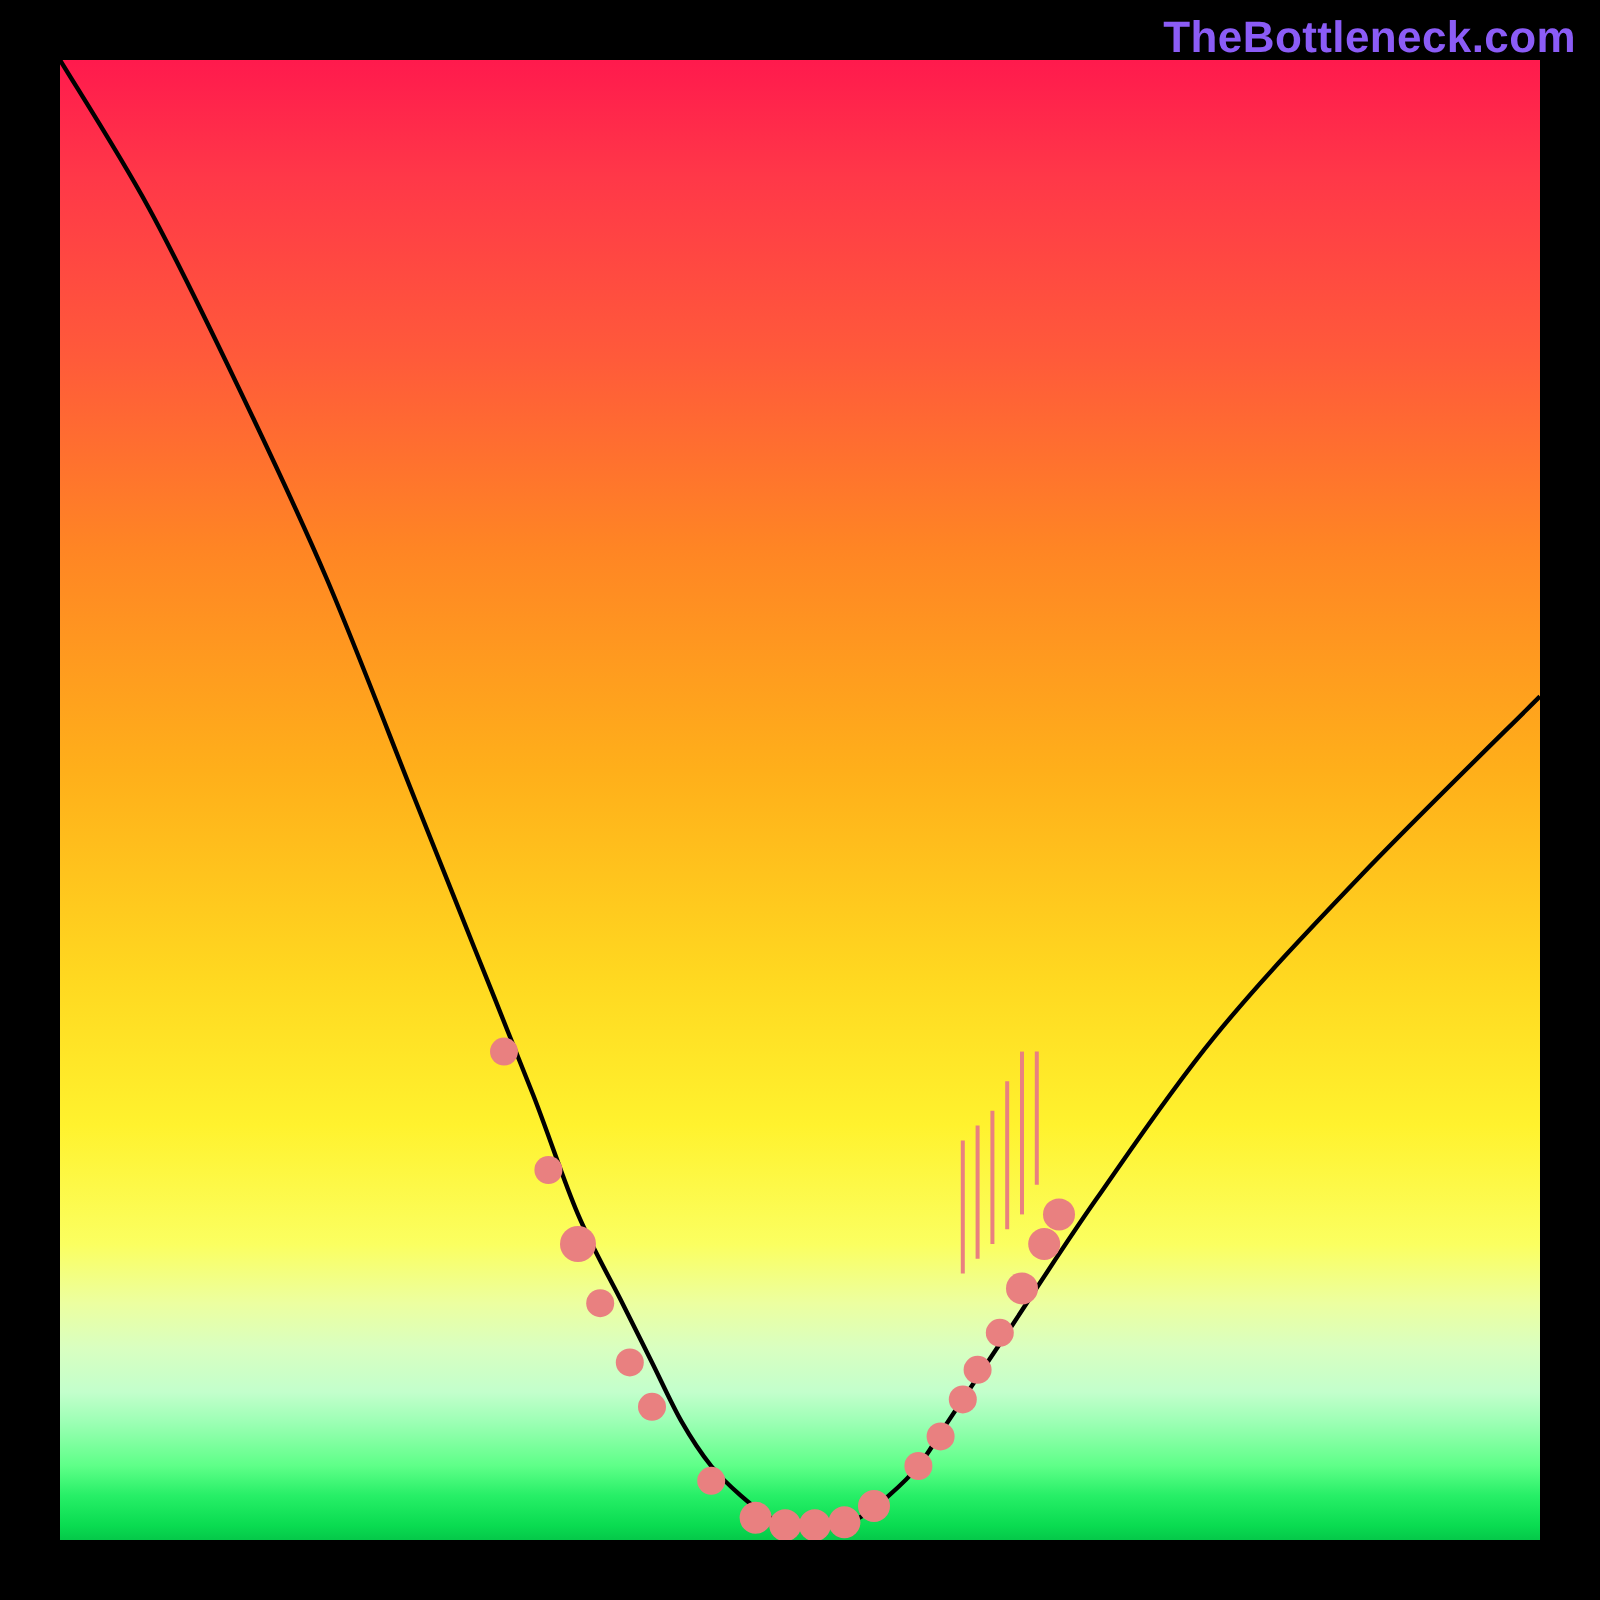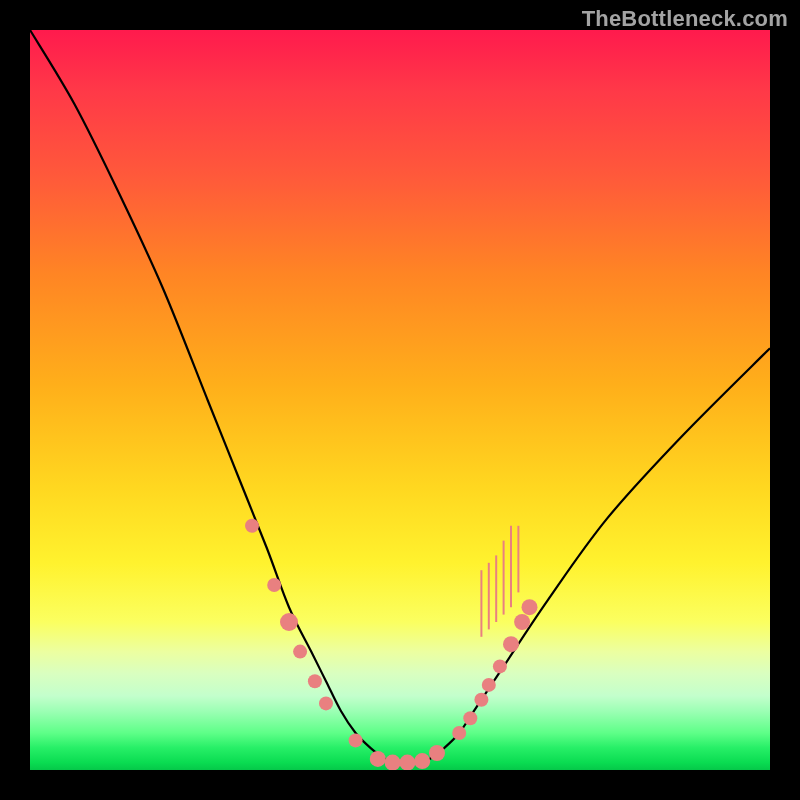--- a/index.html
+++ b/index.html
@@ -39,21 +39,21 @@
       #5eff88 95%,
       #27ef67 97%,
       #0adc51 99%,
       #05c849 100%);
     box-sizing: border-box;
   }
   .watermark {
     position: absolute;
     top: 6px;
     right: 12px;
-    color: #a3a3a3;
+    color: #8b5cf6;
     font-size: 22px;
     font-weight: 600;
     letter-spacing: 0.2px;
     user-select: none;
   }
   svg.curve {
     position: absolute;
     left: 0;
     top: 0;
     width: 740px;

